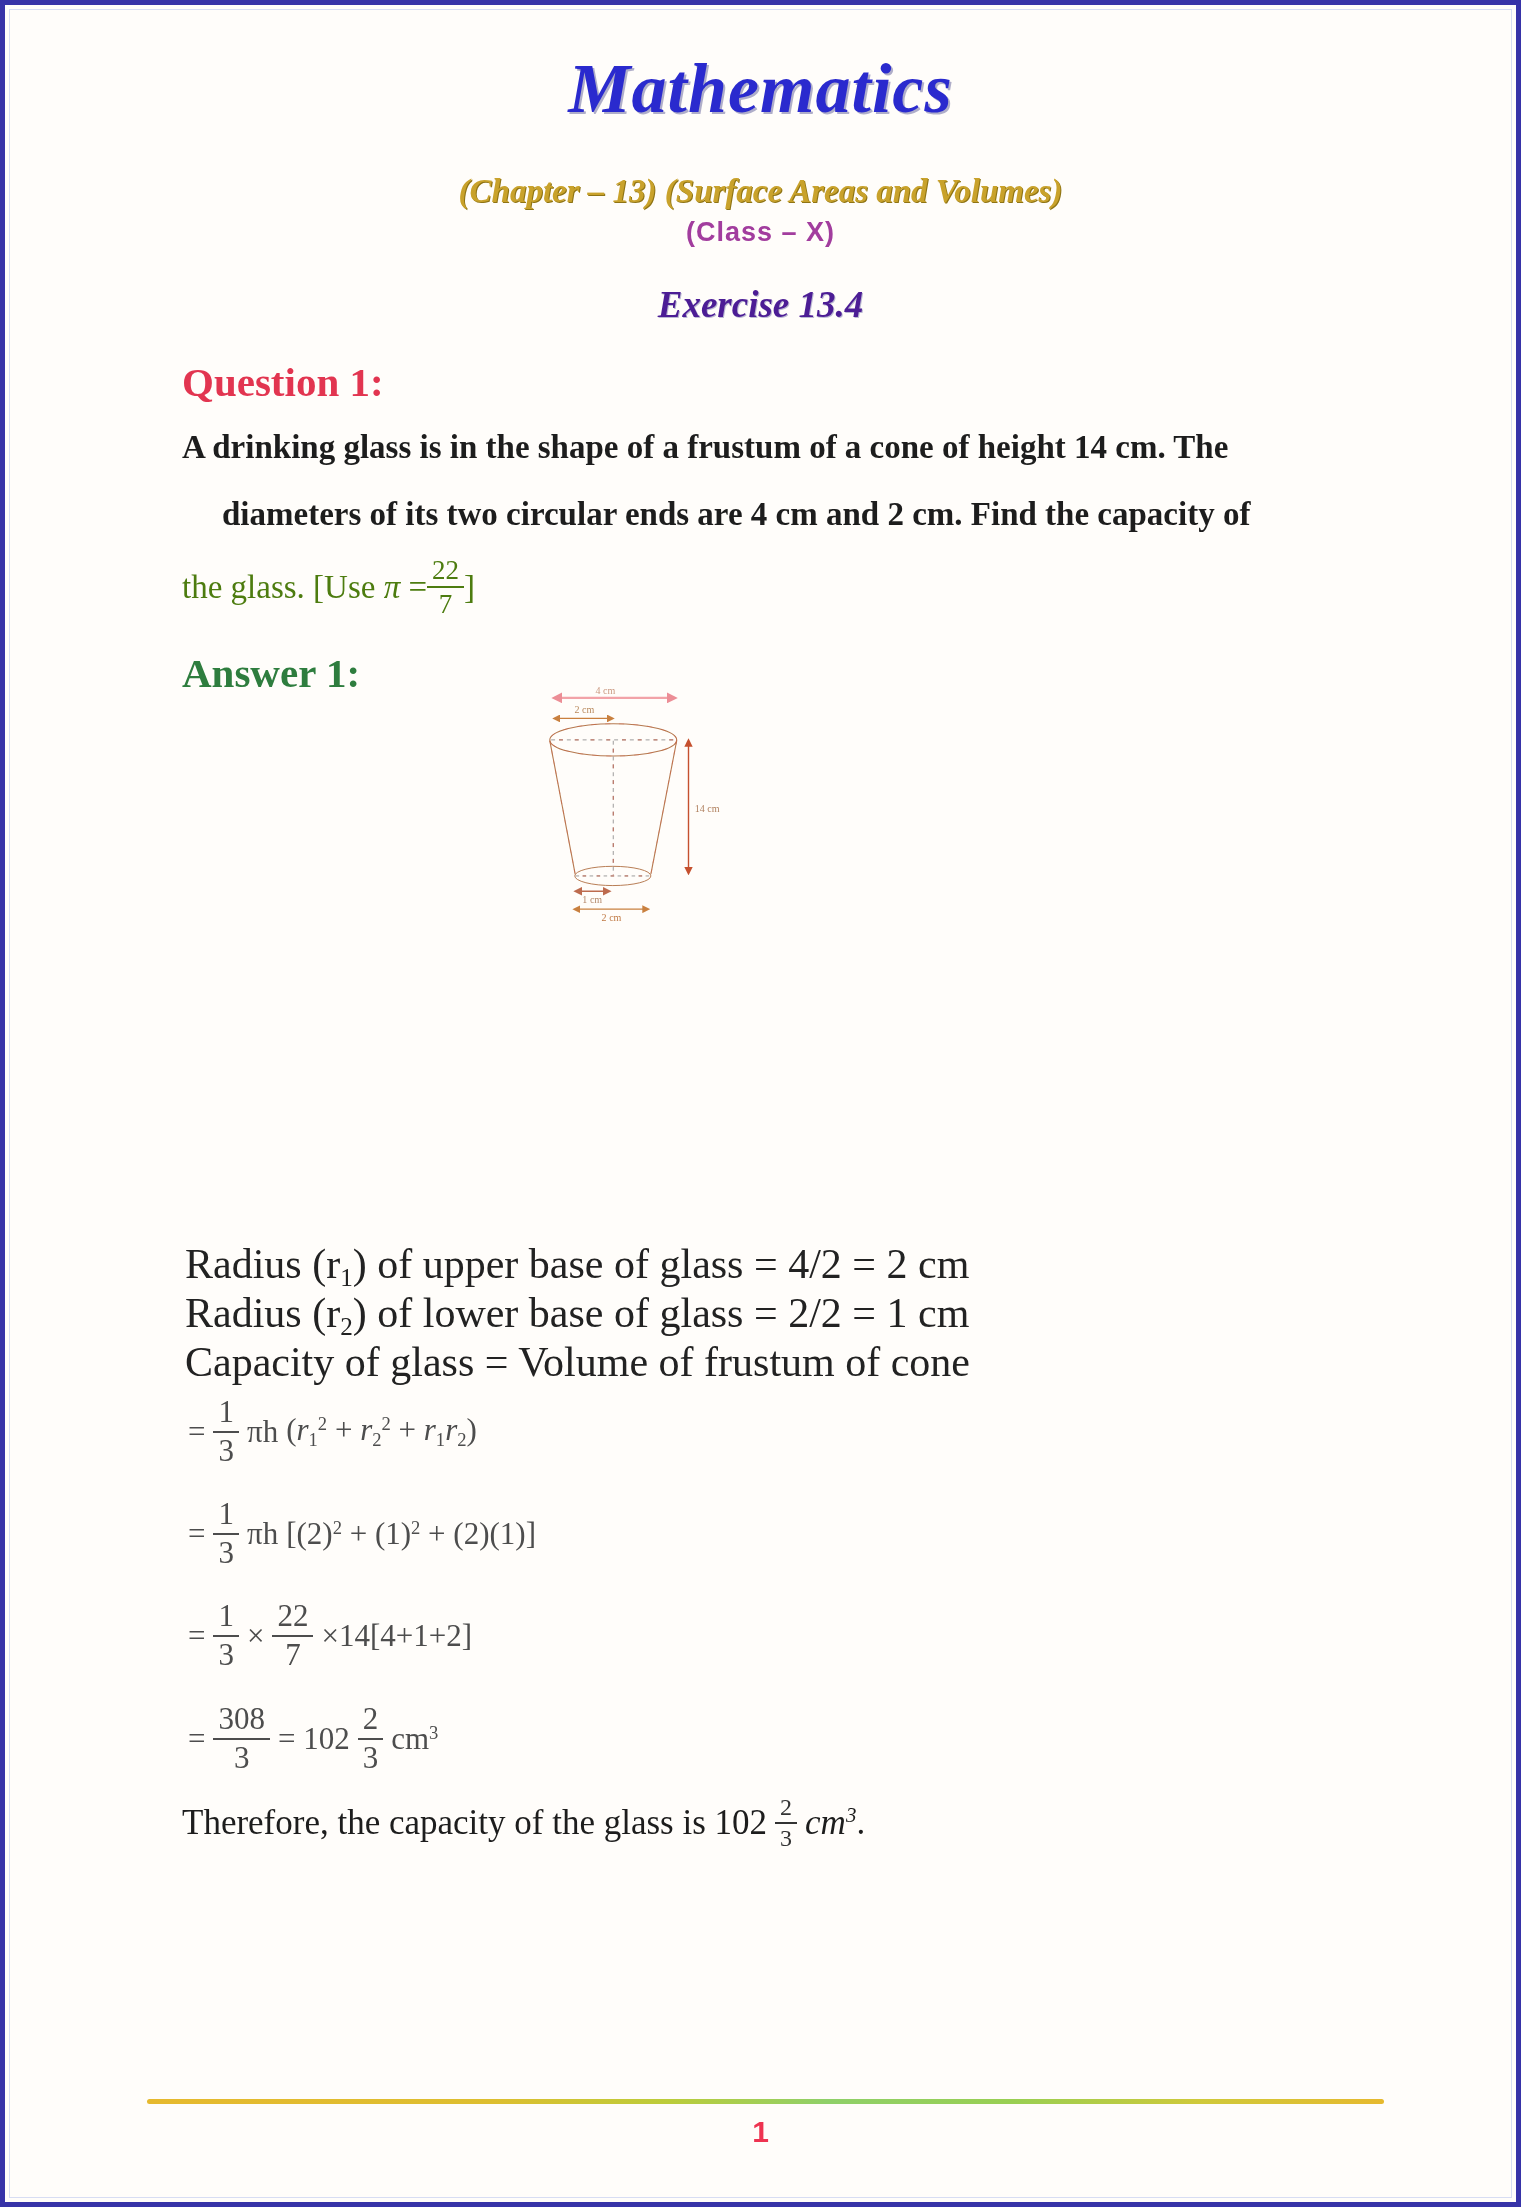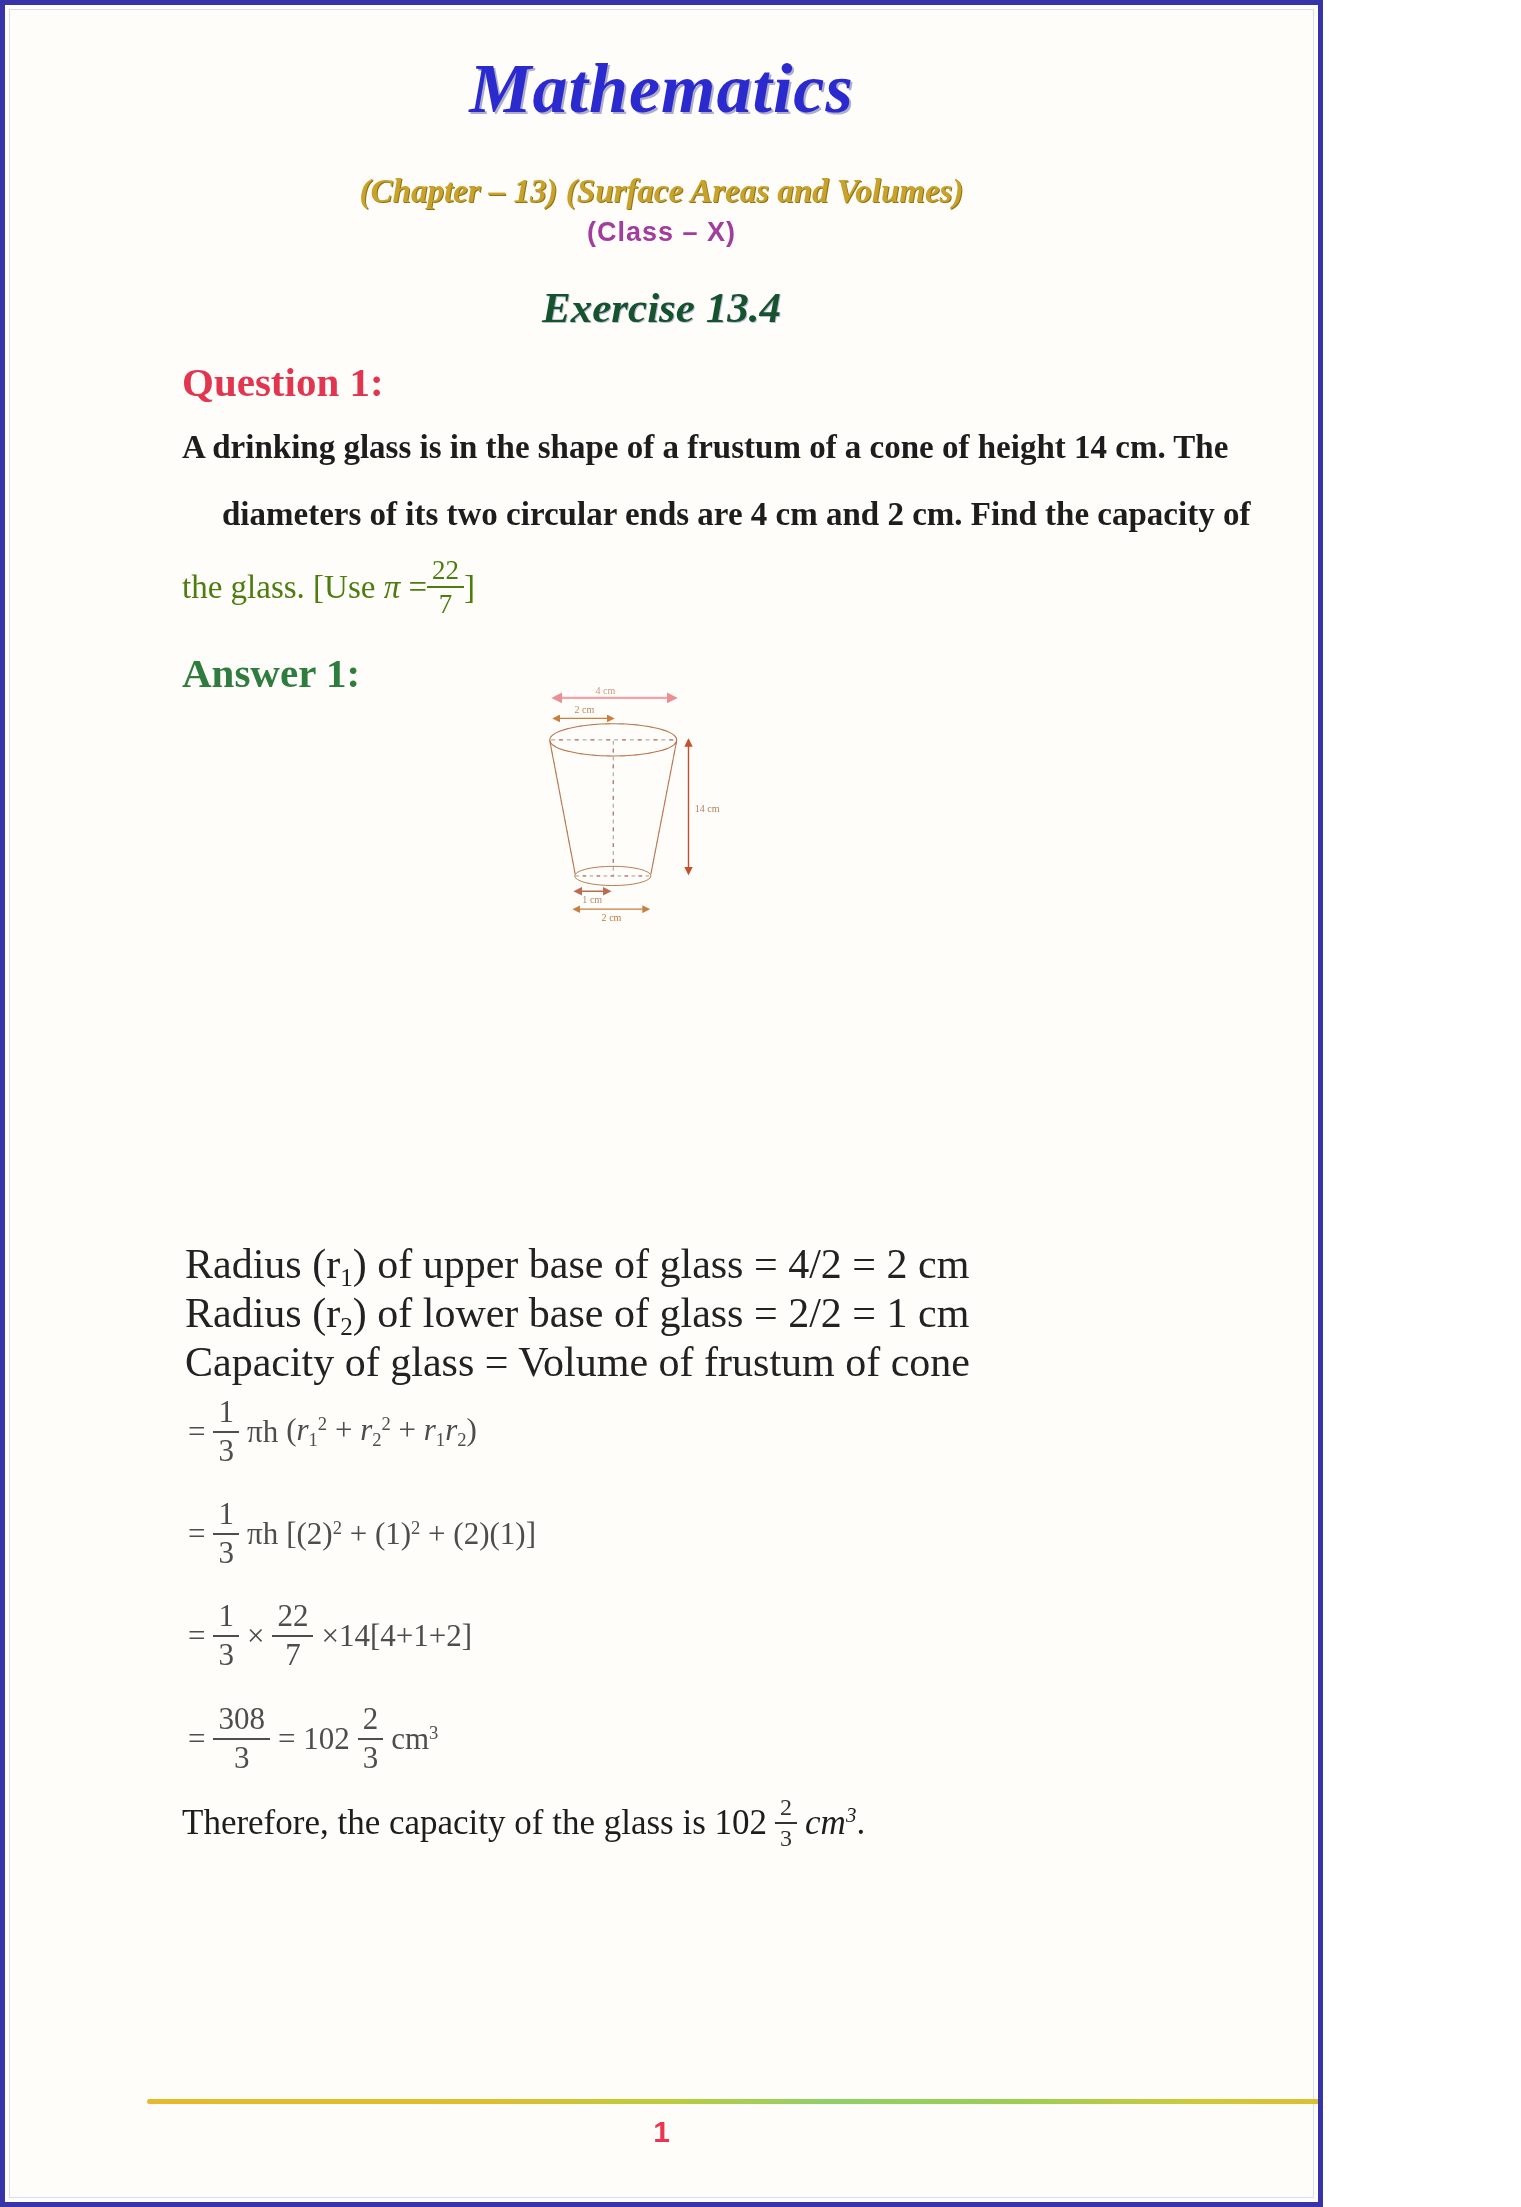--- a/index.html
+++ b/index.html
@@ -1,18 +1,18 @@
 <!DOCTYPE html>
 <html><head>
 <meta charset="utf-8">
 <style>
   html,body{margin:0;padding:0;background:#ffffff;}
   .page{
     position:relative;
-    width:1323px;height:2207px;
+    width:1521px;height:2207px;
     background:#fffdfa;
     border:5px solid #3733a8;
     box-sizing:border-box;
     font-family:"Liberation Serif", serif;
     overflow:hidden;
   }
   .inner-hairline{
     position:absolute; inset:4px;
     border:1px solid #c2cdef;
     opacity:.65;
@@ -28,22 +28,22 @@
   .subtitle{
     top:168px; font-size:33px; font-weight:bold; font-style:italic;
     color:#c9a22b; text-shadow:1px 1px 0 #8f7414;
   }
   .classline{
     top:212px; font-size:27px; font-weight:bold;
     font-family:"Liberation Sans", sans-serif;
     color:#a23d9e; letter-spacing:1px;
   }
   .exercise{
-    top:278px; font-size:43px; font-weight:bold; font-style:italic;
-    color:#14532d; text-shadow:1px 1px 0 rgba(30,30,120,.3);
+    top:278px; font-size:37px; font-weight:bold; font-style:italic;
+    color:#4c1d95; text-shadow:1px 1px 0 rgba(30,30,120,.3);
   }
   .q-label{
     top:353px; left:177px; font-size:41px; font-weight:bold;
     color:#e23550;
   }
   .body-line{
     left:177px; font-size:33px; color:#1d1d1d; white-space:nowrap;font-weight:bold;
   }
   .q-line1{top:424px;}
   .q-line2{top:491px;margin-left:40px;}

